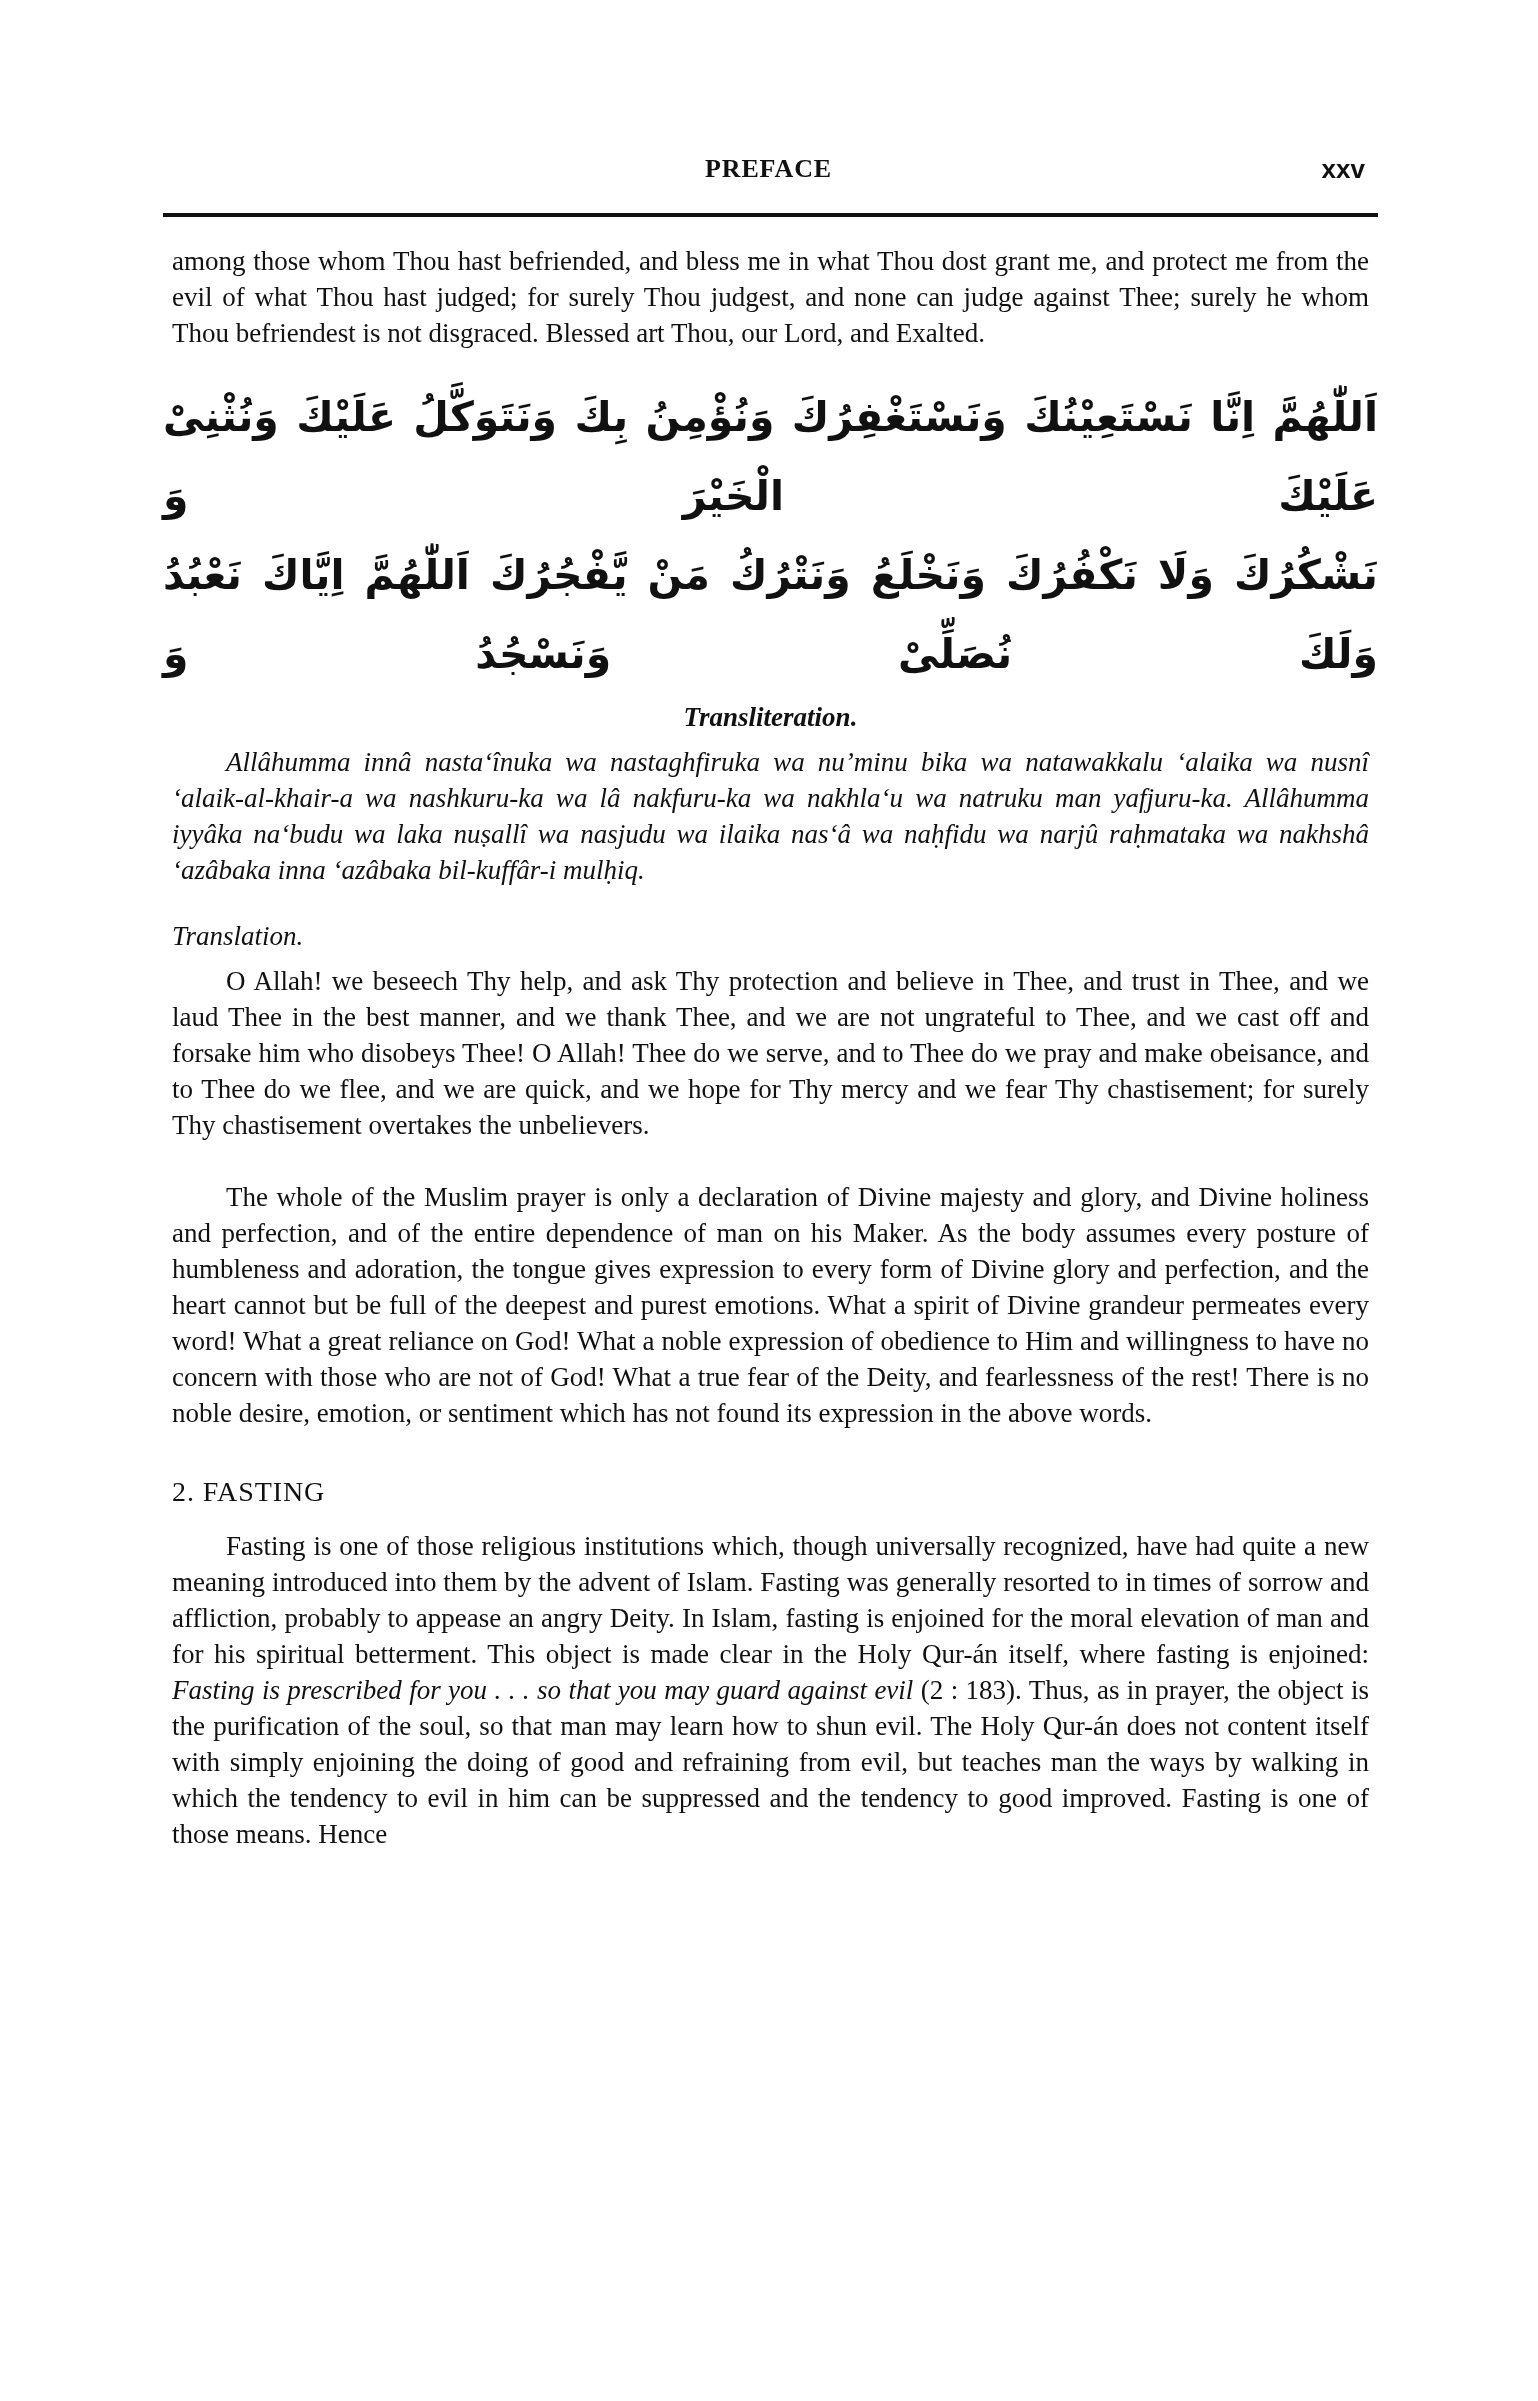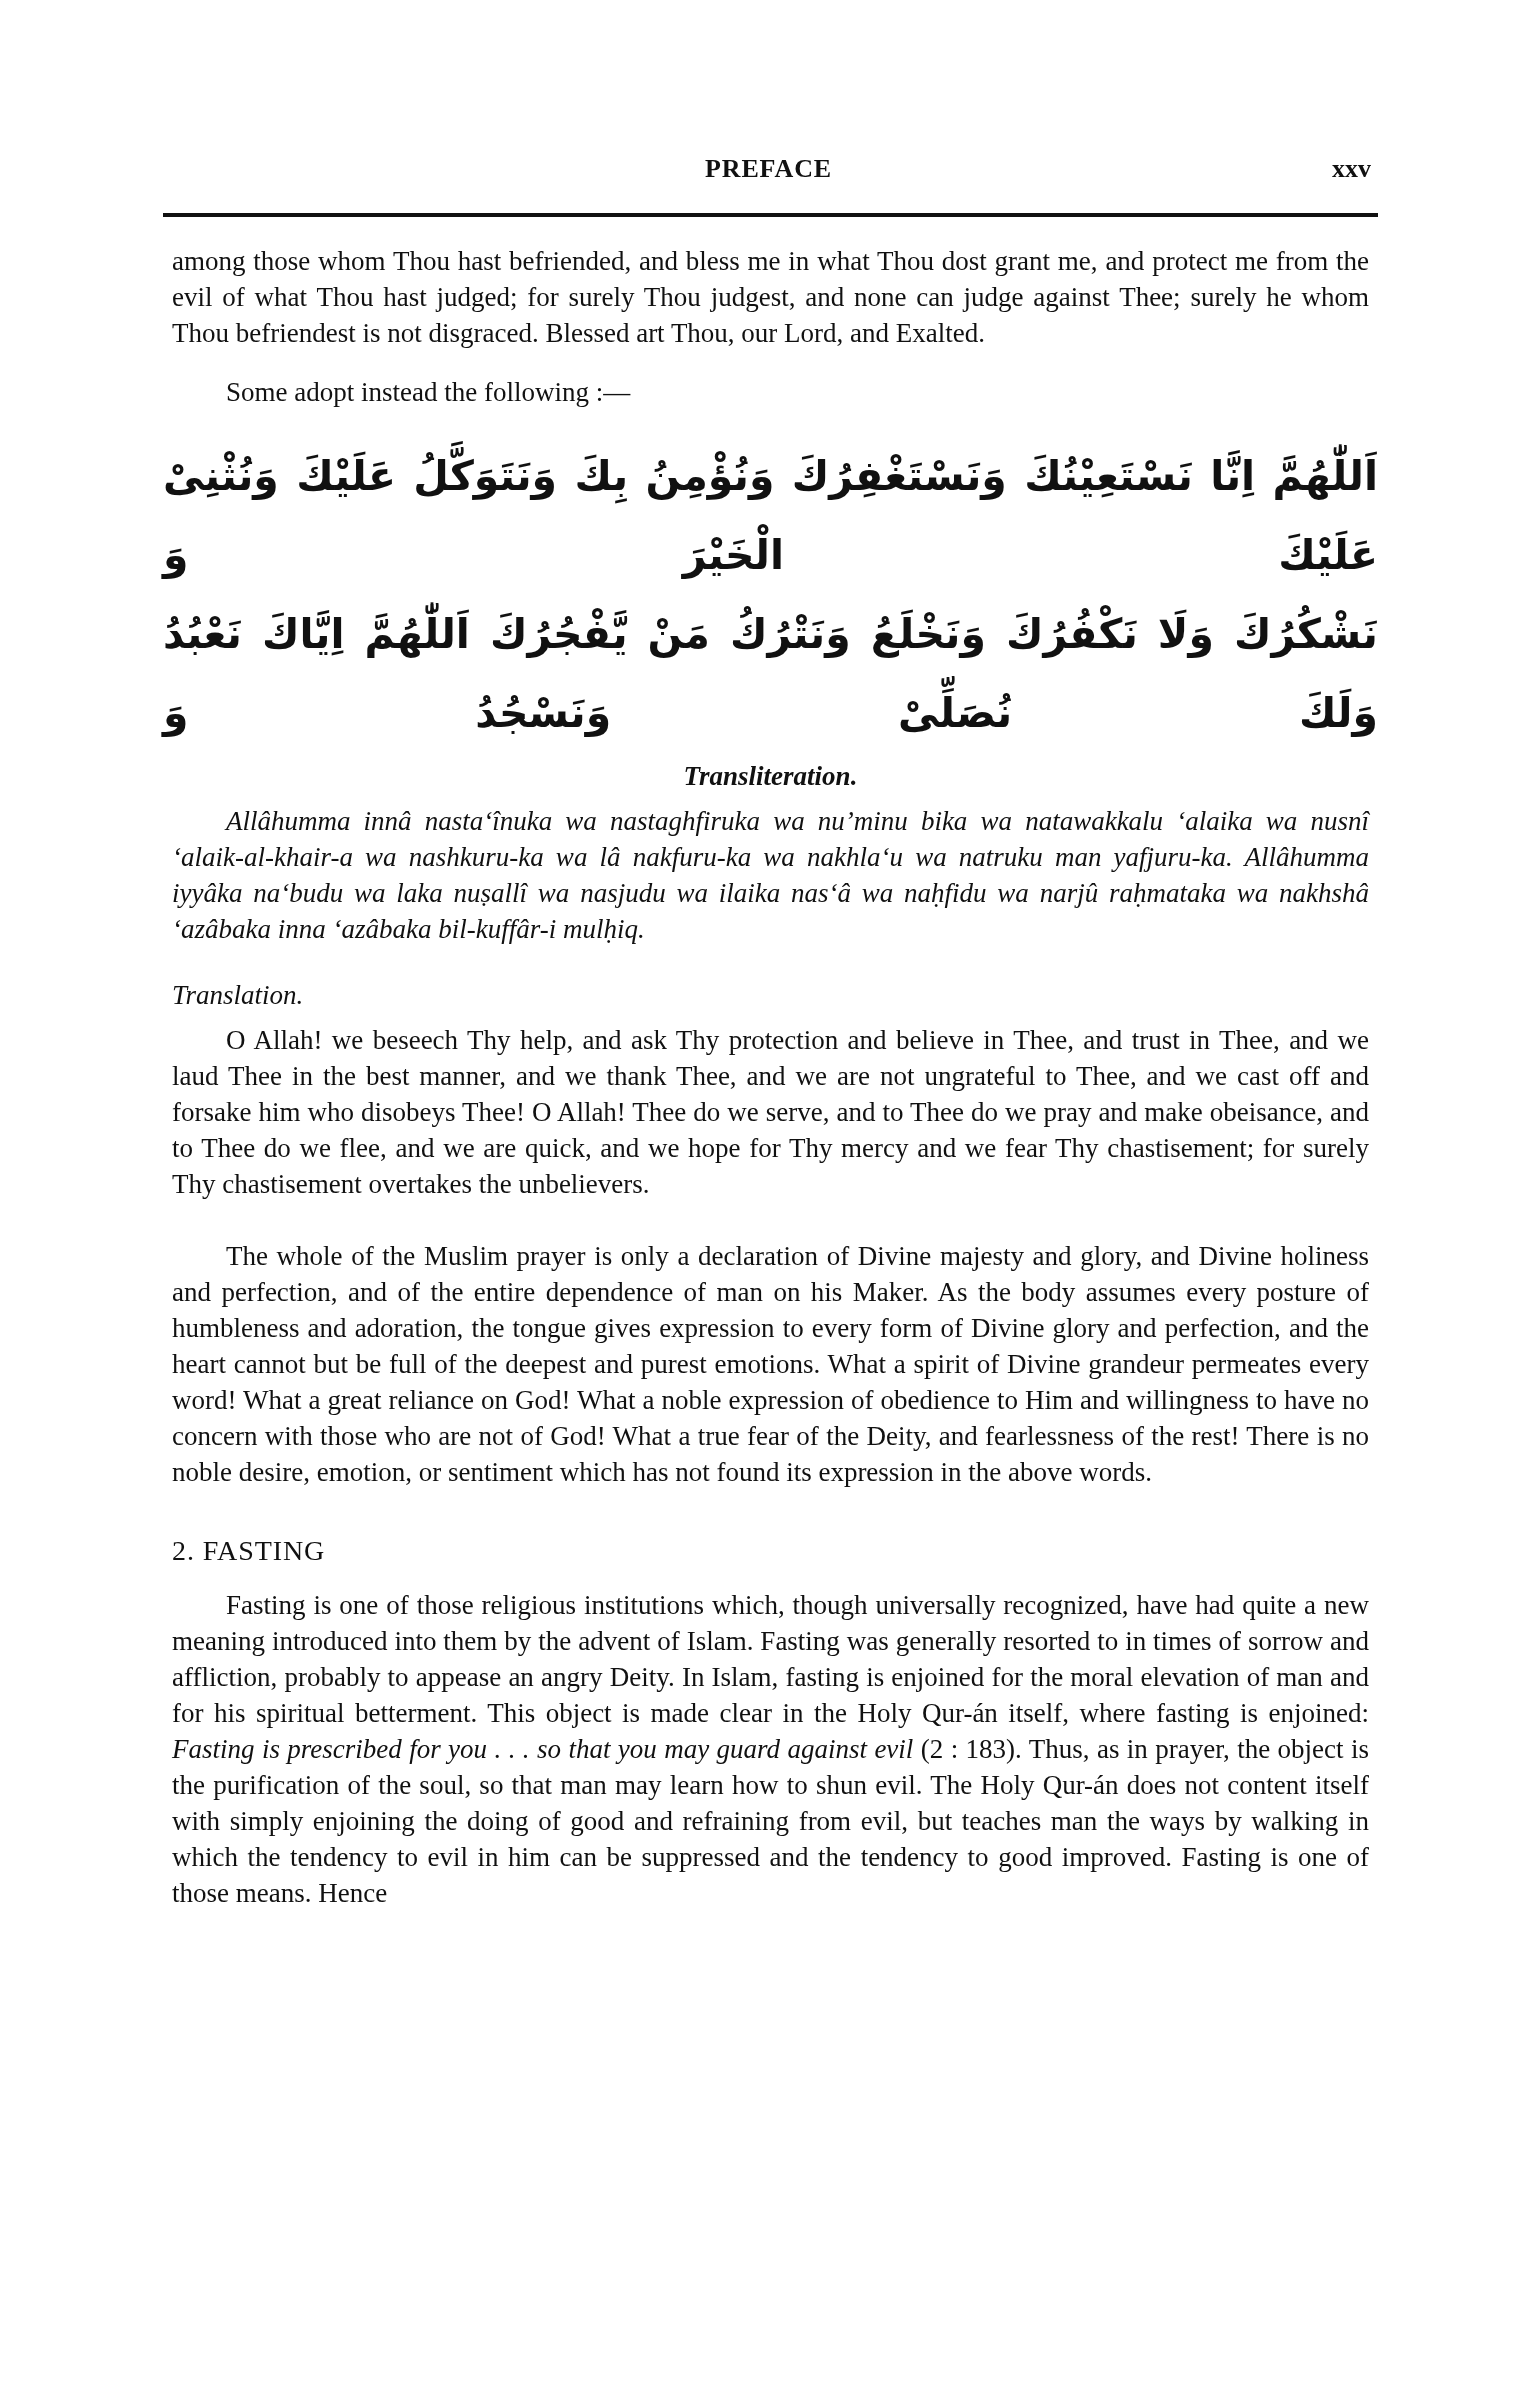--- a/index.html
+++ b/index.html
@@ -2,21 +2,21 @@
 <html style="font-size:14.3px"><head>
   <meta charset="utf-8">
   <style>
     html, body { margin: 0; padding: 0; background: #ffffff; }
     body { width: 1538px; height: 2401px; position: relative; overflow: hidden;
            font-family: "DejaVu Serif", "Liberation Serif", serif; color: #111; }
     .page { position: absolute; left: 163px; top: 0; width: 1215px; }
     .running-head { position: absolute; top: 154px; left: 0; width: 1215px; height: 39px; }
     .running-title { position: absolute; left: 0; right: 4px; text-align: center; font-size: 26px;
                      letter-spacing: 0.9px; font-family: "Liberation Serif", serif; font-weight: bold; }
-    .folio { position: absolute; right: 7px; font-size: 26px; font-family: Liberation Serif, serif; font-weight: bold; }
+    .folio { position: absolute; right: 13px; font-size: 26px; font-family: Liberation Sans, sans-serif; font-weight: bold; }
     .rule { position: absolute; top: 213px; left: 0; width: 1215px; height: 3.6px; background: #111; }
     .body-text { position: absolute; top: 234px; left: 0; width: 1215px; font-size: 27px;
                  line-height: 36px; text-align: justify; font-family: "Liberation Serif", serif; }
     p { margin: 9px; }
     .indent { text-indent: 54px; }
     .intro { margin-top: 23px; text-indent: 54px; }
     .arabic { margin-top: 27px; direction: rtl; text-align: justify; text-align-last: justify;
               font-size: 41px; line-height: 79px; font-family: "DejaVu Sans", sans-serif; font-weight: bold; }
     .arabic .line { display: block; }
     .arabic .last { text-align-last: center; padding: 0 116px; }
@@ -35,21 +35,20 @@
   <div class="running-head">
     <span class="running-title">PREFACE</span>
     <span class="folio">xxv</span>
   </div>
   <div class="rule"></div>
 
   <div class="body-text">
 
     <p>among those whom Thou hast befriended, and bless me in what Thou dost grant me, and protect me from the evil of what Thou hast judged; for surely Thou judgest, and none can judge against Thee; surely he whom Thou befriendest is not disgraced.  Blessed art Thou, our Lord, and Exalted.</p>
 
-    <p class="intro">Some adopt instead the following :—</p>
 
     <div class="arabic">
       <span class="line">اَللّٰهُمَّ اِنَّا نَسْتَعِيْنُكَ وَنَسْتَغْفِرُكَ وَنُؤْمِنُ بِكَ وَنَتَوَكَّلُ عَلَيْكَ وَنُثْنِىْ عَلَيْكَ الْخَيْرَ وَ</span>
       <span class="line">نَشْكُرُكَ وَلَا نَكْفُرُكَ وَنَخْلَعُ وَنَتْرُكُ مَنْ يَّفْجُرُكَ اَللّٰهُمَّ اِيَّاكَ نَعْبُدُ وَلَكَ نُصَلِّىْ وَنَسْجُدُ وَ</span>
     </div>
 
     <p class="subhead">Transliteration.</p>
     <p class="translit">Allâhumma innâ nasta‘înuka wa nastaghfiruka wa nu’minu bika wa natawakkalu ‘alaika wa nusnî ‘alaik-al-khair-a wa nashkuru-ka wa lâ nakfuru-ka wa nakhla‘u wa natruku man yafjuru-ka.  Allâhumma iyyâka na‘budu wa laka nuṣallî wa nasjudu wa ilaika nas‘â wa naḥfidu wa narjû raḥmataka wa nakhshâ ‘azâbaka inna ‘azâbaka bil-kuffâr-i mulḥiq.</p>
 
     <p class="subhead2">Translation.</p>

